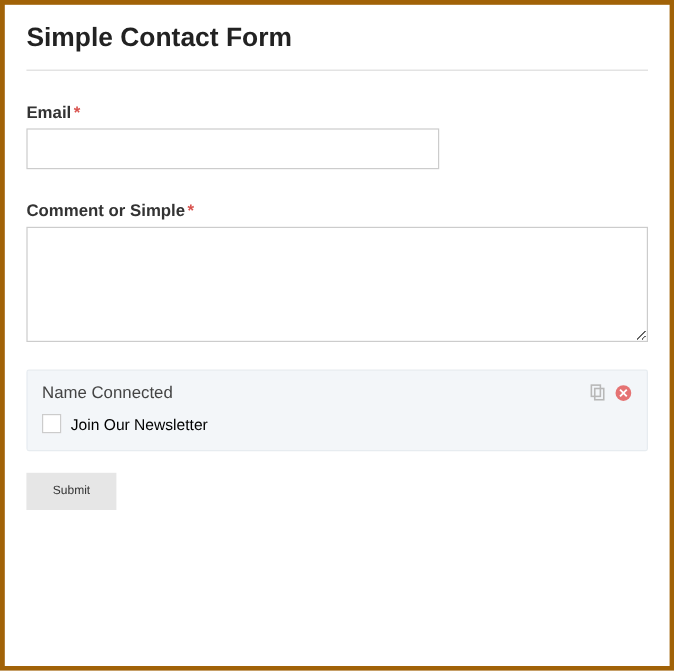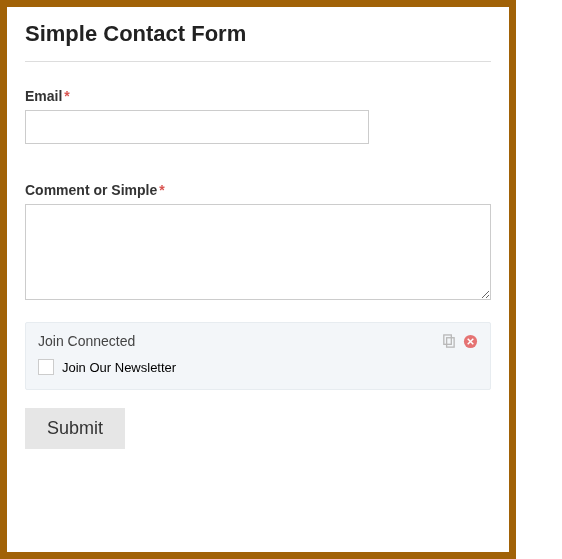--- a/index.html
+++ b/index.html
@@ -3,23 +3,23 @@
 <meta charset="utf-8">
 <style>
   * { box-sizing: border-box; }
   body {
     margin: 0;
     font-family: "Segoe UI", Arial, sans-serif;
     background: #fff;
     color: #333;
   }
   .form-container {
-    width: 516px;
+    width: 562px;
     height: 559px;
-    border: 7px solid #a16207;
+    border: 4px solid #a16207;
     padding: 14px 18px 32px 18px;
   }
   .form-title {
     font-size: 22px;
     font-weight: 700;
     color: #222;
     margin: 0 0 14px 0;
   }
   .hr {
     border: none;
@@ -54,21 +54,21 @@
     font-size: 14px;
     background: #fff;
   }
   .sublabel {
     font-size: 11px;
     color: #555;
     margin-top: 4px;
     display: block;
   }
   .email-group {
-    margin-bottom: 38px;
+    margin-bottom: 26px;
   }
   .email-input-wrap {
     width: 344px;
   }
   .comment-group {
     margin-bottom: 18px;
   }
   .textarea {
     width: 100%;
     height: 96px;
@@ -123,21 +123,21 @@
     cursor: pointer;
   }
   .checkbox-label {
     font-size: 13px;
     color: #000000;
   }
   .submit-btn {
     background: #e6e6e6;
     border: none;
     padding: 10px 22px;
-    font-size: 18px;
+    font-size: 10px;
     color: #333;
     cursor: pointer;
     font-family: inherit;
   }
 </style>
 </head>
 <body>
 
 <div class="form-container">
 
@@ -156,21 +156,21 @@
 
   <div class="comment-group">
     <label class="field-label">
       <span>Comment or Simple</span><span class="req">*</span>
     </label>
     <textarea class="textarea" style=""></textarea>
   </div>
 
   <div class="stay-connected">
     <div class="sc-header">
-      <span class="sc-title">Join Connected</span>
+      <span class="sc-title">Name Connected</span>
       <div class="sc-actions">
         <span class="icon-btn">
           <svg width="15" height="15" viewBox="0 0 16 16">
               <rect x="3" y="1" width="8" height="10" fill="none" stroke="#b8b8b8" stroke-width="1.4"></rect>
               <rect x="6" y="4" width="8" height="10" fill="none" stroke="#b8b8b8" stroke-width="1.4"></rect>
             </svg>
         </span>
         <span class="icon-btn">
           <svg width="15" height="15" viewBox="0 0 16 16">
               <circle cx="8" cy="8" r="7" fill="#e57373"></circle>

